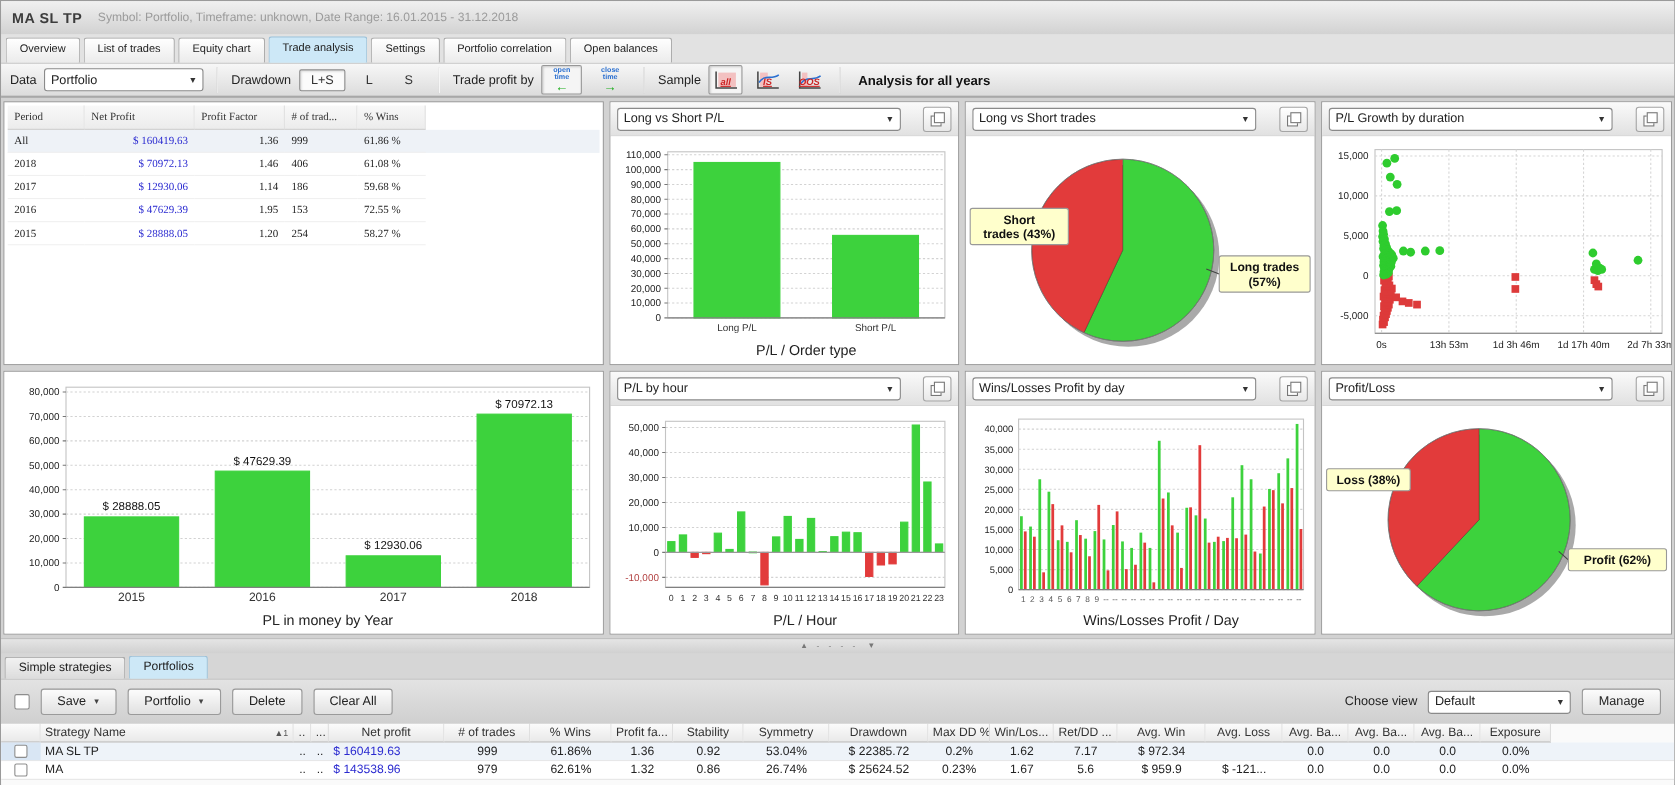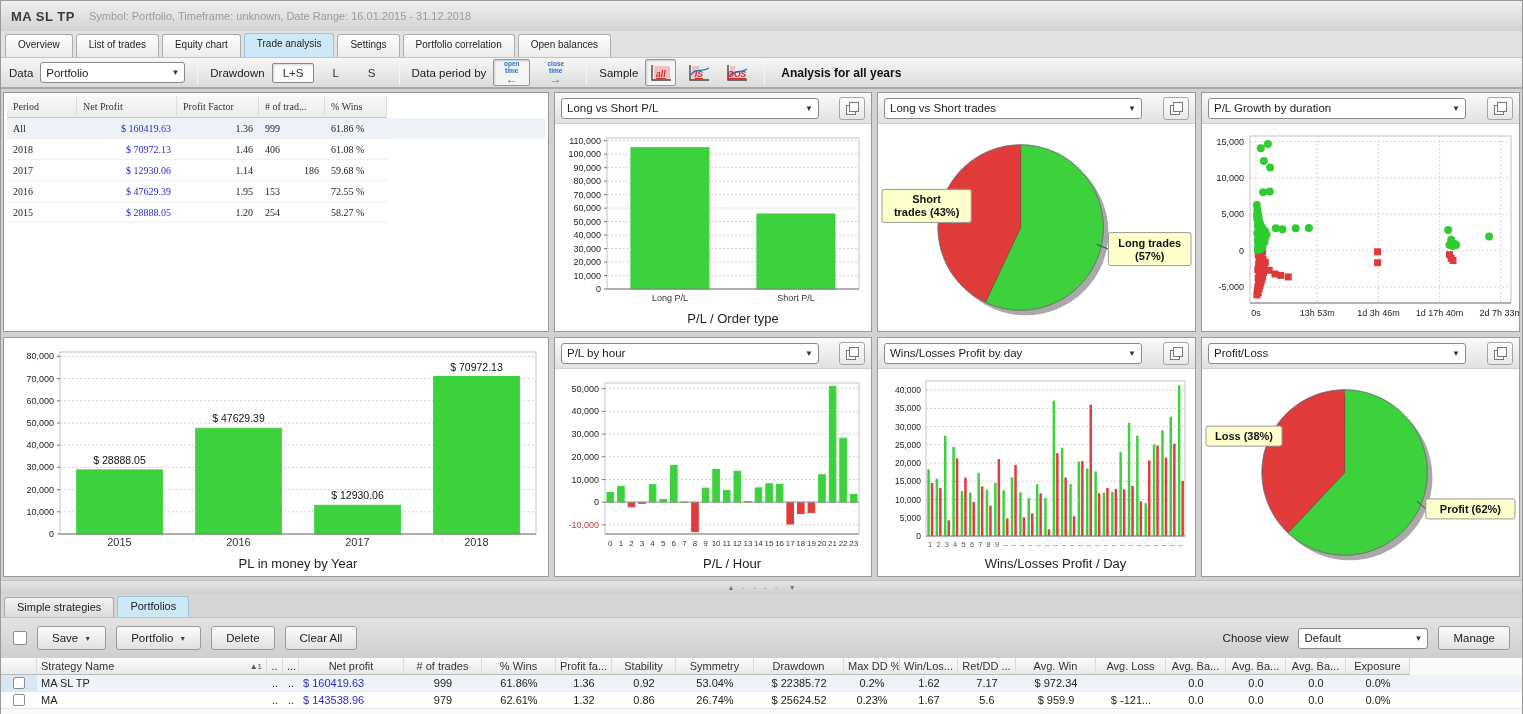--- a/index.html
+++ b/index.html
@@ -135,21 +135,21 @@
     <div class="select w130">
       <span>Portfolio</span>
       <span class="arrow">▼</span>
     </div>
     <div class="vdiv"></div>
     <span class="lab">Drawdown</span>
     <span class="dir-item sel">L+S</span>
     <span class="dir-item">L</span>
     <span class="dir-item">S</span>
     <div class="vdiv"></div>
-    <span class="lab">Data period by</span>
+    <span class="lab">Trade profit by</span>
     <div class="tp-btn pressed">
       <span class="tp-word">open</span>
       <span class="tp-word">time</span>
       <span class="tp-arrow">←</span>
     </div>
     <div class="tp-btn">
       <span class="tp-word">close</span>
       <span class="tp-word">time</span>
       <span class="tp-arrow">→</span>
     </div>
@@ -203,21 +203,21 @@
             <div class="ptc" style="width: 70px; text-align: left;">2018</div>
             <div class="ptc money" style="width: 100px; text-align: right;">$ 70972.13</div>
             <div class="ptc" style="width: 82px; text-align: right;">1.46</div>
             <div class="ptc" style="width: 66px; text-align: left;">406</div>
             <div class="ptc" style="width: 62px; text-align: left;">61.08 %</div>
           </div>
           <div class="pt-row">
             <div class="ptc" style="width: 70px; text-align: left;">2017</div>
             <div class="ptc money" style="width: 100px; text-align: right;">$ 12930.06</div>
             <div class="ptc" style="width: 82px; text-align: right;">1.14</div>
-            <div class="ptc" style="width: 66px; text-align: right;">186</div>
+            <div class="ptc" style="width: 66px; text-align: left;">186</div>
             <div class="ptc" style="width: 62px; text-align: left;">59.68 %</div>
           </div>
           <div class="pt-row">
             <div class="ptc" style="width: 70px; text-align: left;">2016</div>
             <div class="ptc money" style="width: 100px; text-align: right;">$ 47629.39</div>
             <div class="ptc" style="width: 82px; text-align: right;">1.95</div>
             <div class="ptc" style="width: 66px; text-align: left;">153</div>
             <div class="ptc" style="width: 62px; text-align: left;">72.55 %</div>
           </div>
           <div class="pt-row">

